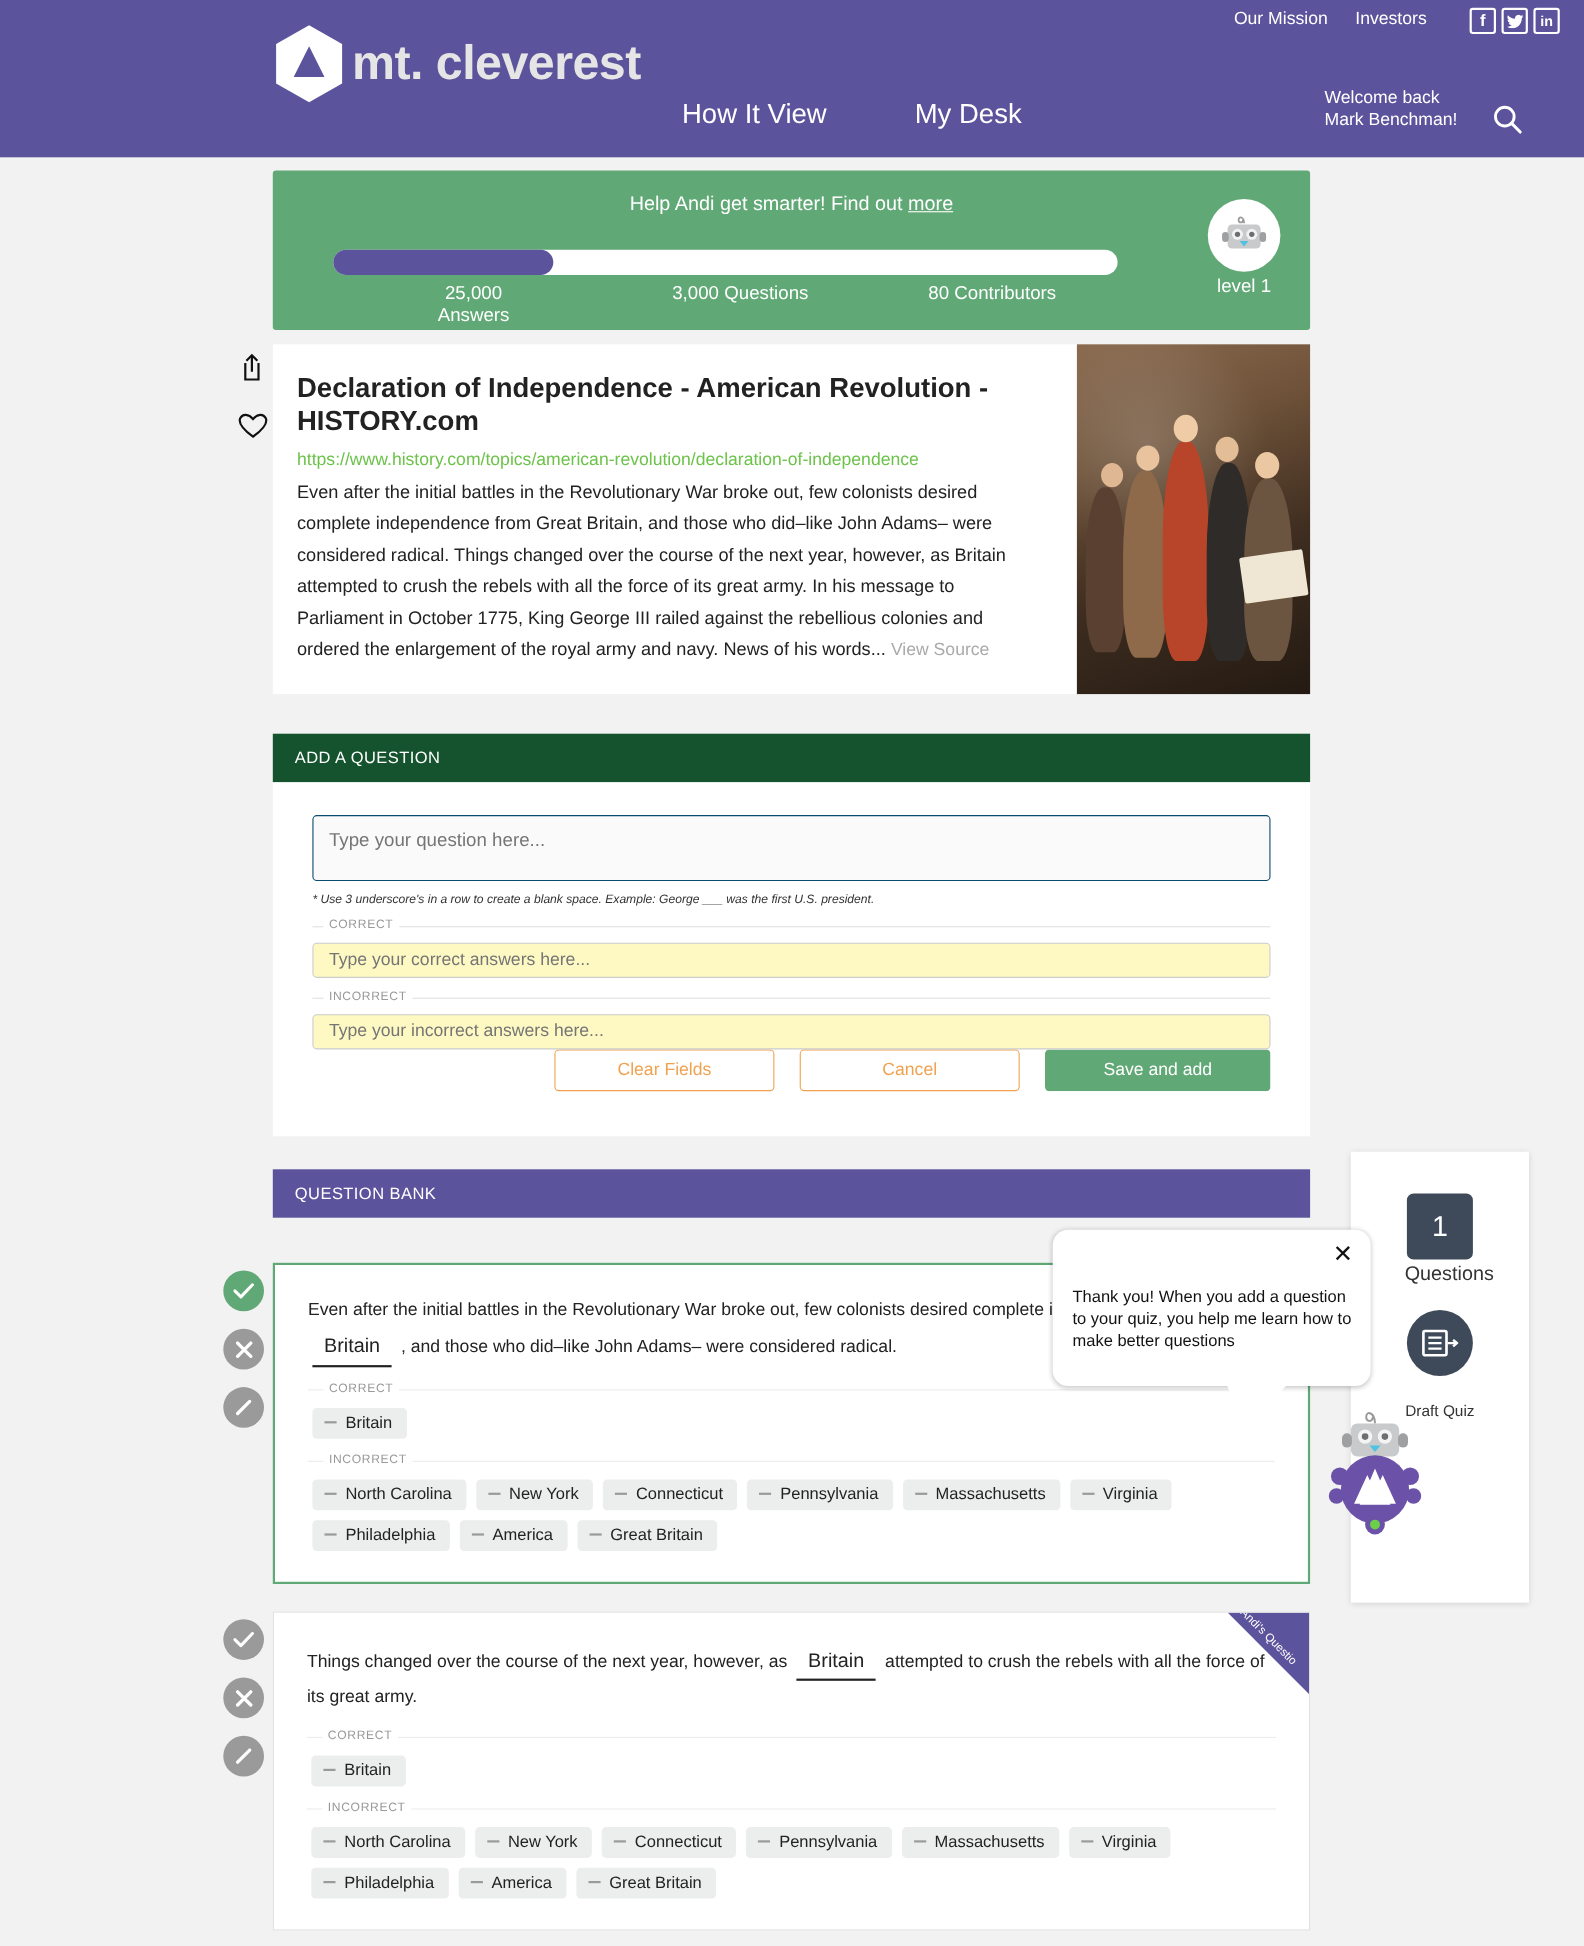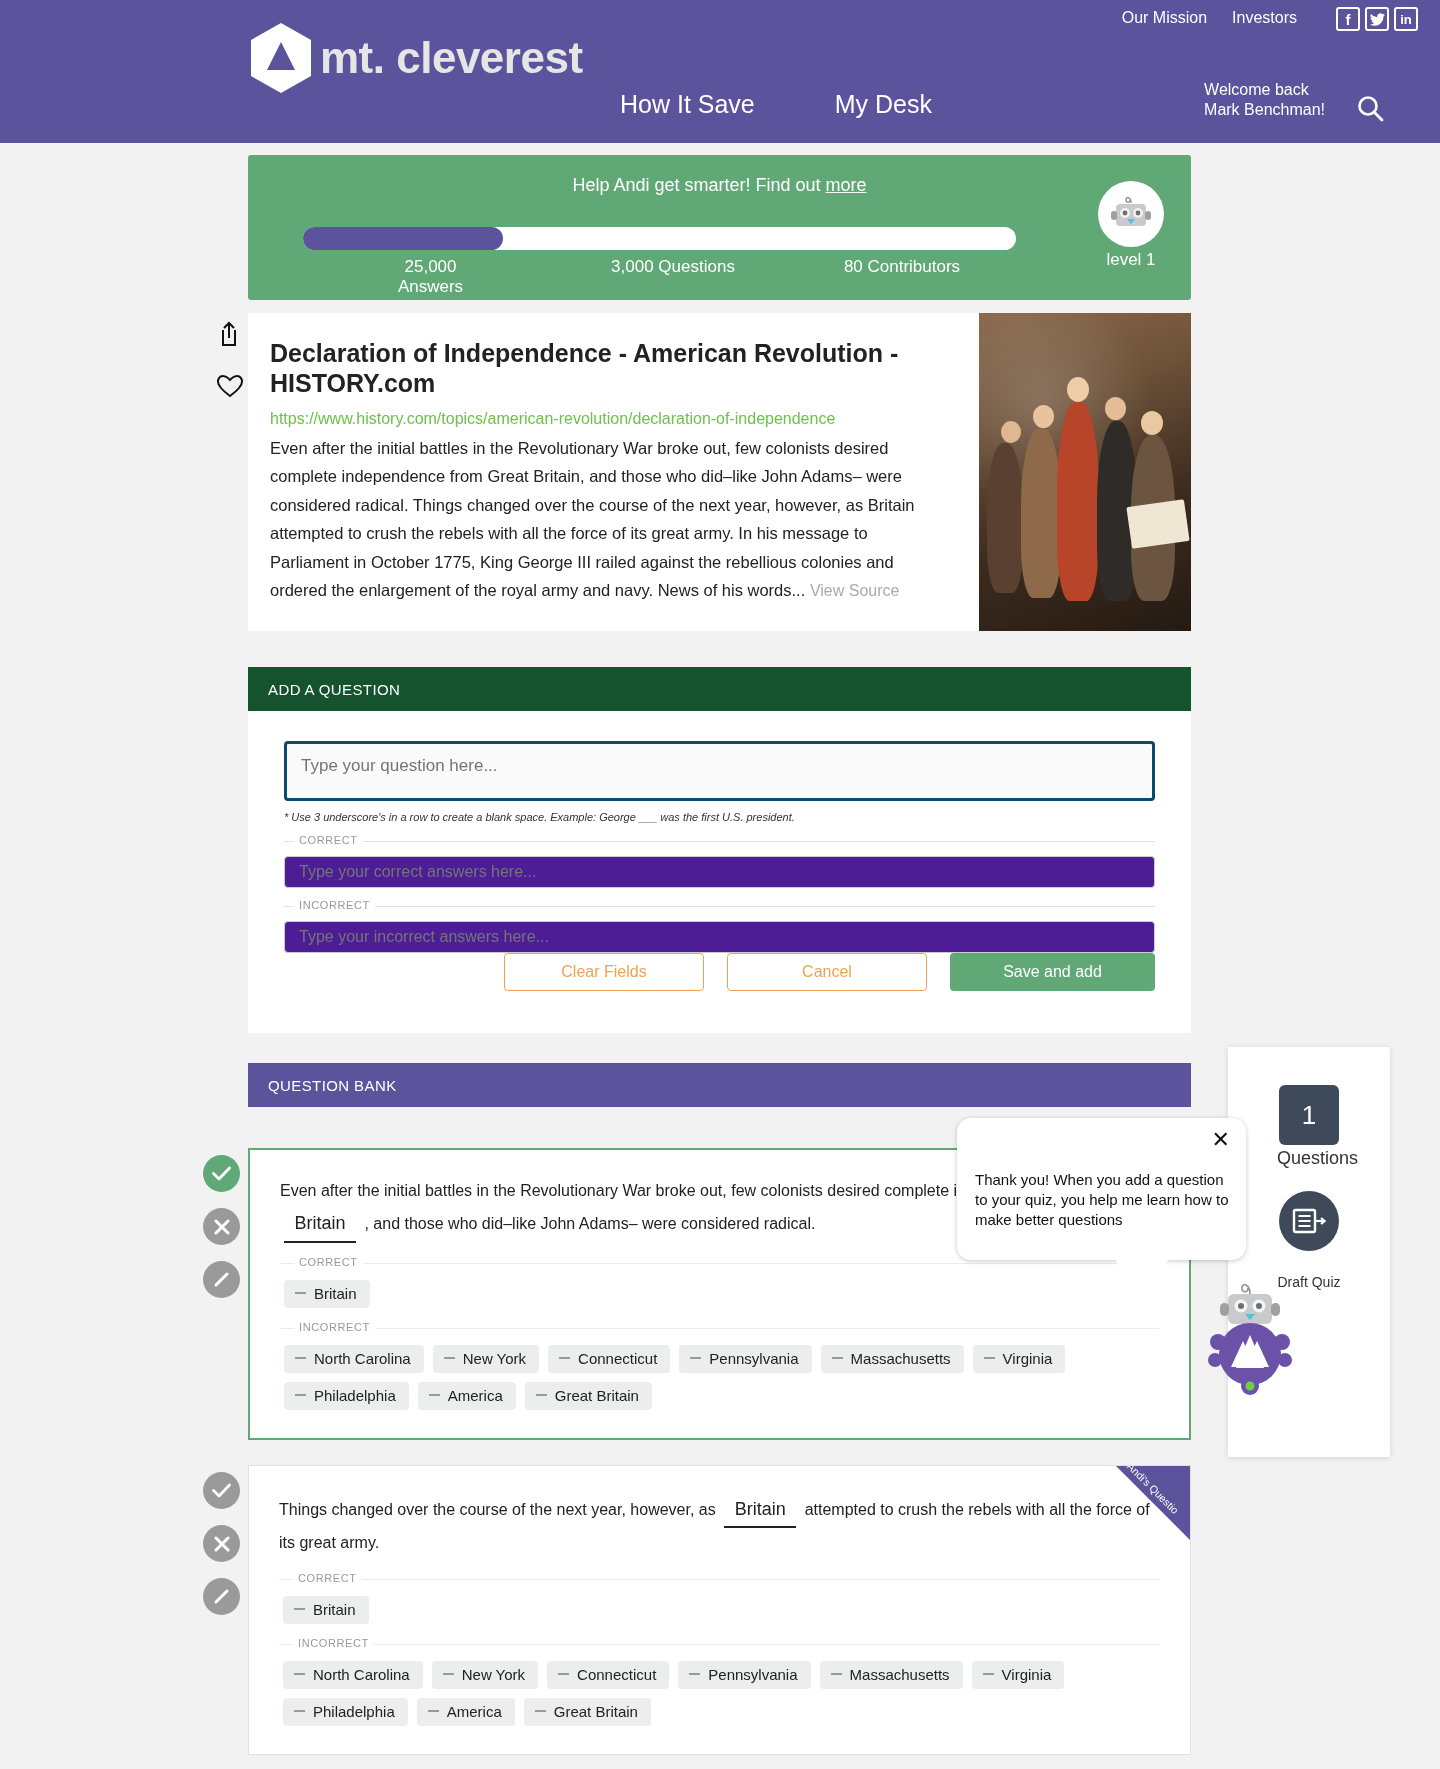--- a/index.html
+++ b/index.html
@@ -119,36 +119,36 @@
   .panel { position:absolute; left:248px; width:943px; background:#fff; }
   .panel-head {
     height:44px; display:flex; align-items:center;
     padding-left:20px; color:#fff; font-size:15px; letter-spacing:.4px;
   }
   .panel-head.green { background:#14532d; }
   .add-panel { top:667px; height:366px; }
   .add-body { padding:30px 36px 0 36px; }
   .qbox {
     width:100%; height:60px; background:#fafafa;
-    border:3px solid #0c4a6e; border-radius:4px;
+    border:1px solid #0c4a6e; border-radius:4px;
     padding:12px 14px; font-size:17px; color:#888;
     font-family:"Liberation Sans", sans-serif; resize:none;
   }
   .hint { font-size:11px; font-style:italic; color:#333; margin-top:6px; }
   .fieldset-wrap { margin-top:18px; position:relative; }
   .fs-legend {
     font-size:11px; color:#999; letter-spacing:.6px;
     background:#fff; padding:0 5px; position:absolute;
     left:10px; top:-7px;
   }
   .fs-box {
     border-top:1px solid #e2e2e2; padding:14px 0 0 0;
   }
   .ansbox {
-    width:100%; height:32px; background:#4c1d95;
+    width:100%; height:32px; background:#fef9c3;
     border:1px solid #ccc; border-radius:4px;
     padding:4px 14px; font-size:16px; color:#888;
     font-family:"Liberation Sans", sans-serif;
   }
   .btn-row {
     display:flex; justify-content:flex-end; gap:23px; 
   }
   .btn {
     height:38px; border-radius:4px; font-size:16px;
     display:flex; align-items:center; justify-content:center;
@@ -284,21 +284,21 @@
     <div class="soc">f</div>
     <div class="soc">
       <svg width="15" height="13" viewBox="0 0 16 13">
           <path fill="#fff" d="M16 1.5a6.4 6.4 0 0 1-1.9.5A3.3 3.3 0 0 0 15.5.2a6.6 6.6 0 0 1-2.1.8A3.3 3.3 0 0 0 7.8 4a9.3 9.3 0 0 1-6.8-3.4 3.3 3.3 0 0 0 1 4.4A3.3 3.3 0 0 1 .5 4.6a3.3 3.3 0 0 0 2.6 3.3 3.3 3.3 0 0 1-1.5.1 3.3 3.3 0 0 0 3.1 2.3A6.6 6.6 0 0 1 0 11.7a9.3 9.3 0 0 0 5 1.5c6 0 9.3-5 9.3-9.3v-.4A6.7 6.7 0 0 0 16 1.5z"></path>
         </svg>
     </div>
     <div class="soc" style="font-size:13px;">in</div>
   </div>
 
   <div class="main-nav">
-    <a href="#">How It Save</a>
+    <a href="#">How It View</a>
     <a href="#">My Desk</a>
   </div>
 
   <div class="welcome">
     <div>Welcome back</div>
     <div>Mark Benchman!</div>
   </div>
 
   <div class="search-ico">
     <svg width="30" height="30" viewBox="0 0 30 30">

